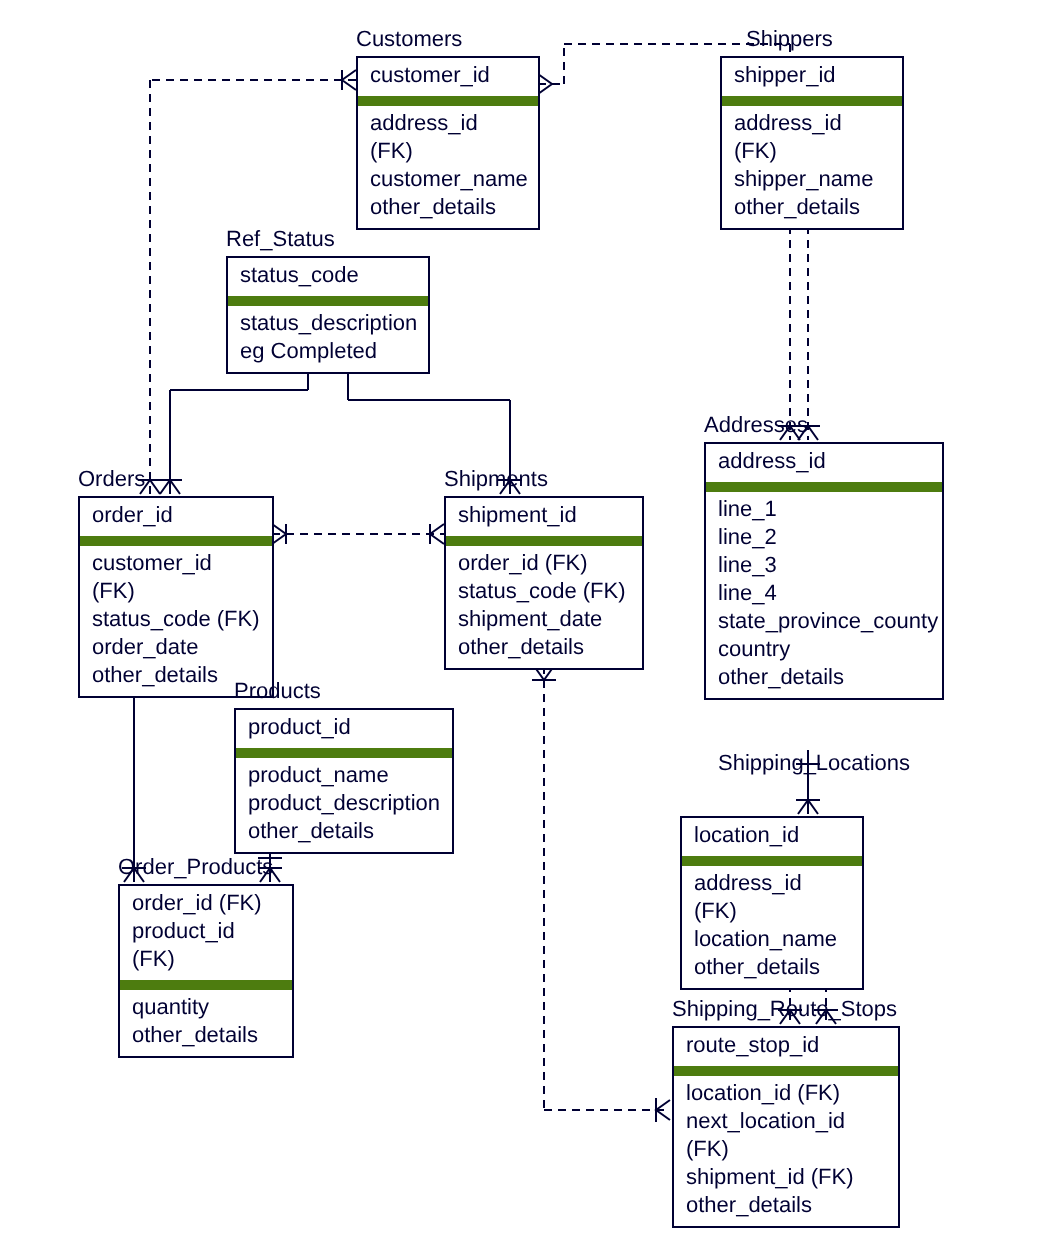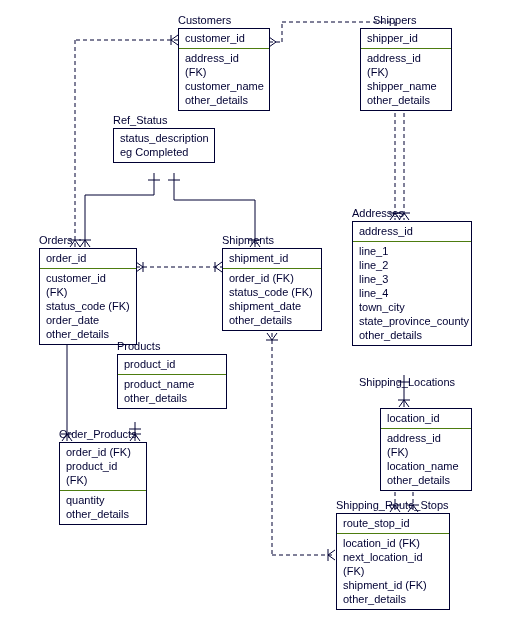--- a/index.html
+++ b/index.html
@@ -12,21 +12,21 @@
     width: 525px;
     height: 618px;
     position: relative;
   }
   .entity {
     position: absolute;
     background: #fff;
     border: 1px solid #003;
   }
   .pk-section {
-    border-bottom: 1px solid #4d7c0f;
+    border-bottom: 5px solid #4d7c0f;
     padding: 2px 6px 3px 6px;
   }
   .attrs-section {
     padding: 2px 6px 3px 6px;
   }
   .attr { display: block; line-height: 14px; }
   .entity-name {
     position: absolute;
     font-weight: normal;
     white-space: nowrap;
@@ -135,38 +135,41 @@
   </div>
   <div class="attrs-section">
     <span class="attr">address_id (FK)</span>
     <span class="attr">shipper_name</span>
     <span class="attr">other_details</span>
   </div>
 </div>
 
 <div class="entity-name" style="left:113px; top:114px;">Ref_Status</div>
 <div class="entity" style="left:113px; top:128px; width:100px;">
+  <div class="pk-section">
+    <span class="attr">status_code</span>
+  </div>
   <div class="attrs-section">
     <span class="attr">status_description</span>
     <span class="attr">eg Completed</span>
   </div>
 </div>
 
 <div class="entity-name" style="left:352px; top:207px;">Addresses</div>
 <div class="entity" style="left:352px; top:221px; width:118px;">
   <div class="pk-section">
     <span class="attr">address_id</span>
   </div>
   <div class="attrs-section">
     <span class="attr">line_1</span>
     <span class="attr">line_2</span>
     <span class="attr">line_3</span>
     <span class="attr">line_4</span>
-    <span class="attr">town_city</span>
     <span class="attr">state_province_county</span>
+    <span class="attr">country</span>
     <span class="attr">other_details</span>
   </div>
 </div>
 
 <div class="entity-name" style="left:39px; top:234px;">Orders</div>
 <div class="entity" style="left:39px; top:248px; width:96px;">
   <div class="pk-section">
     <span class="attr">order_id</span>
   </div>
   <div class="attrs-section">
@@ -190,38 +193,39 @@
   </div>
 </div>
 
 <div class="entity-name" style="left:117px; top:340px;text-align:center;">Products</div>
 <div class="entity" style="left:117px; top:354px; width:108px;">
   <div class="pk-section">
     <span class="attr">product_id</span>
   </div>
   <div class="attrs-section">
     <span class="attr">product_name</span>
+    <span class="attr">product_description</span>
     <span class="attr">other_details</span>
   </div>
 </div>
 
 <div class="entity-name" style="left:59px; top:428px;">Order_Products</div>
 <div class="entity" style="left:59px; top:442px; width:86px;">
   <div class="pk-section">
     <span class="attr">order_id (FK)</span>
     <span class="attr">product_id (FK)</span>
   </div>
   <div class="attrs-section">
     <span class="attr">quantity</span>
     <span class="attr">other_details</span>
   </div>
 </div>
 
 <div class="entity-name" style="left:359px; top:376px;">Shipping_Locations</div>
-<div class="entity" style="left:380px; top:408px; width:90px;">
+<div class="entity" style="left:340px; top:408px; width:90px;">
   <div class="pk-section">
     <span class="attr">location_id</span>
   </div>
   <div class="attrs-section">
     <span class="attr">address_id (FK)</span>
     <span class="attr">location_name</span>
     <span class="attr">other_details</span>
   </div>
 </div>
 

